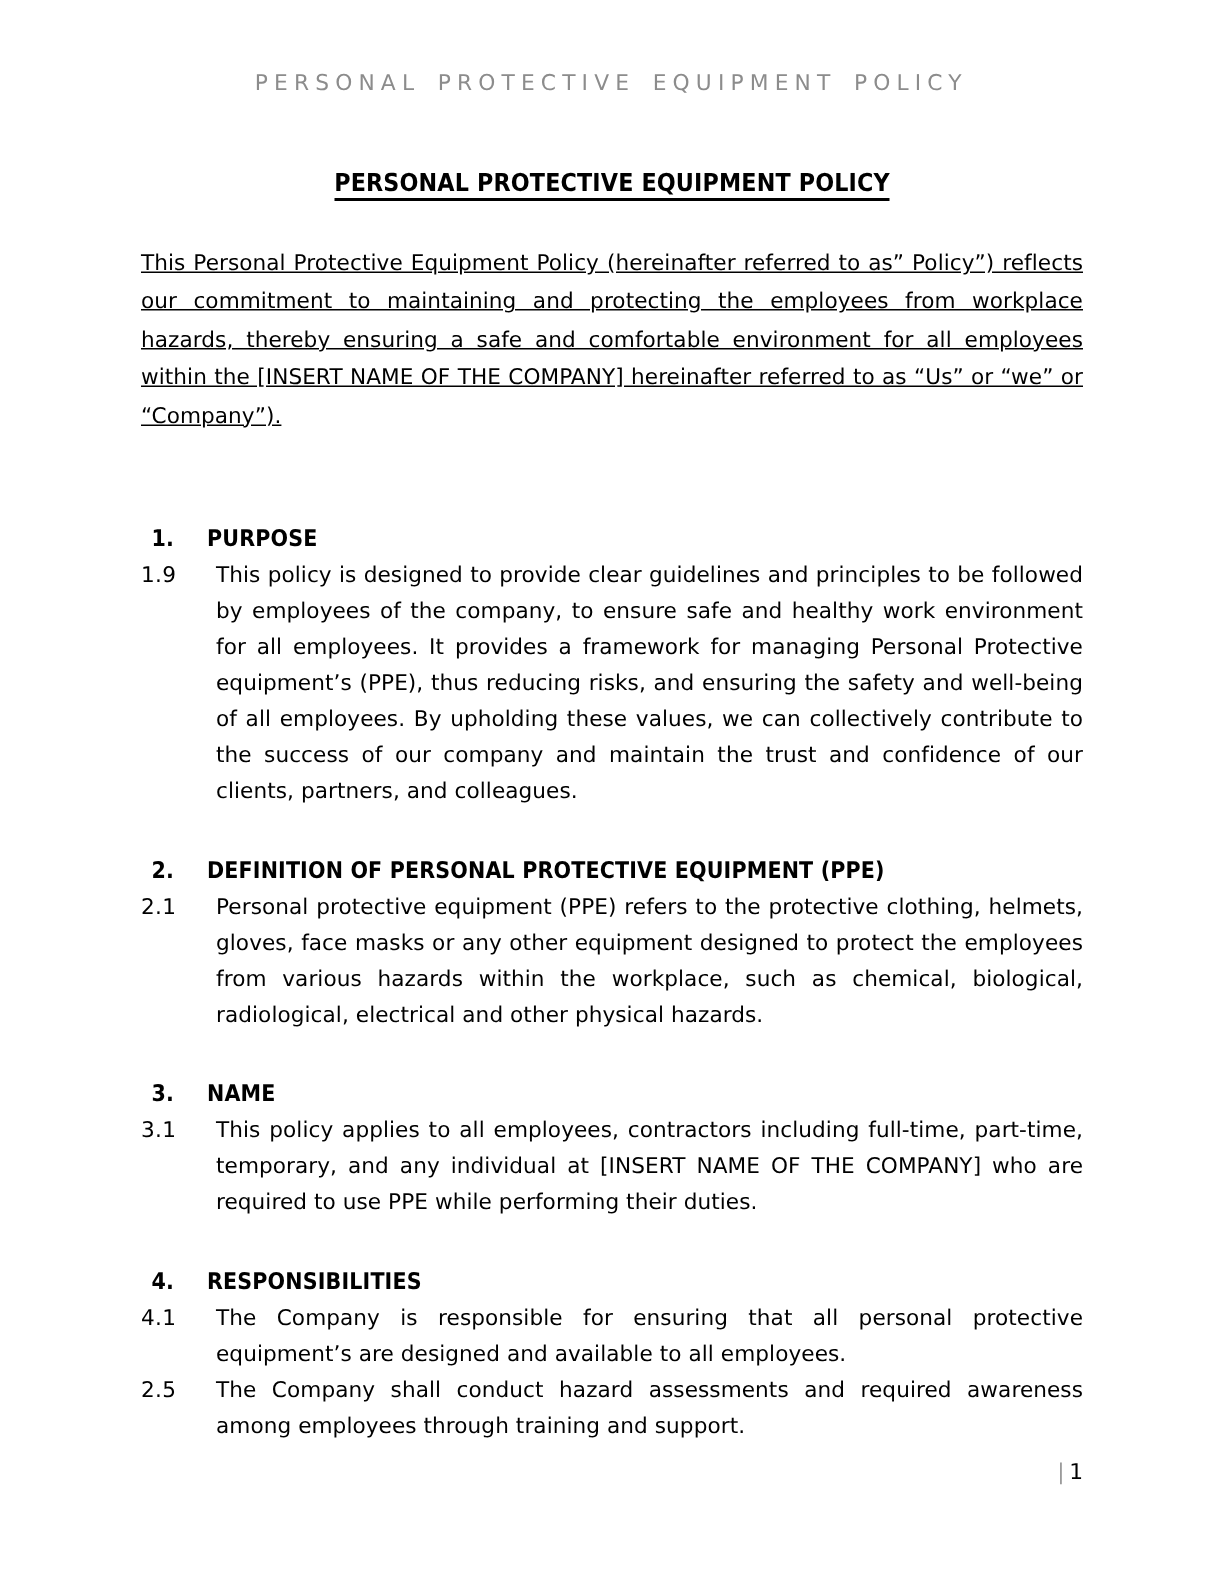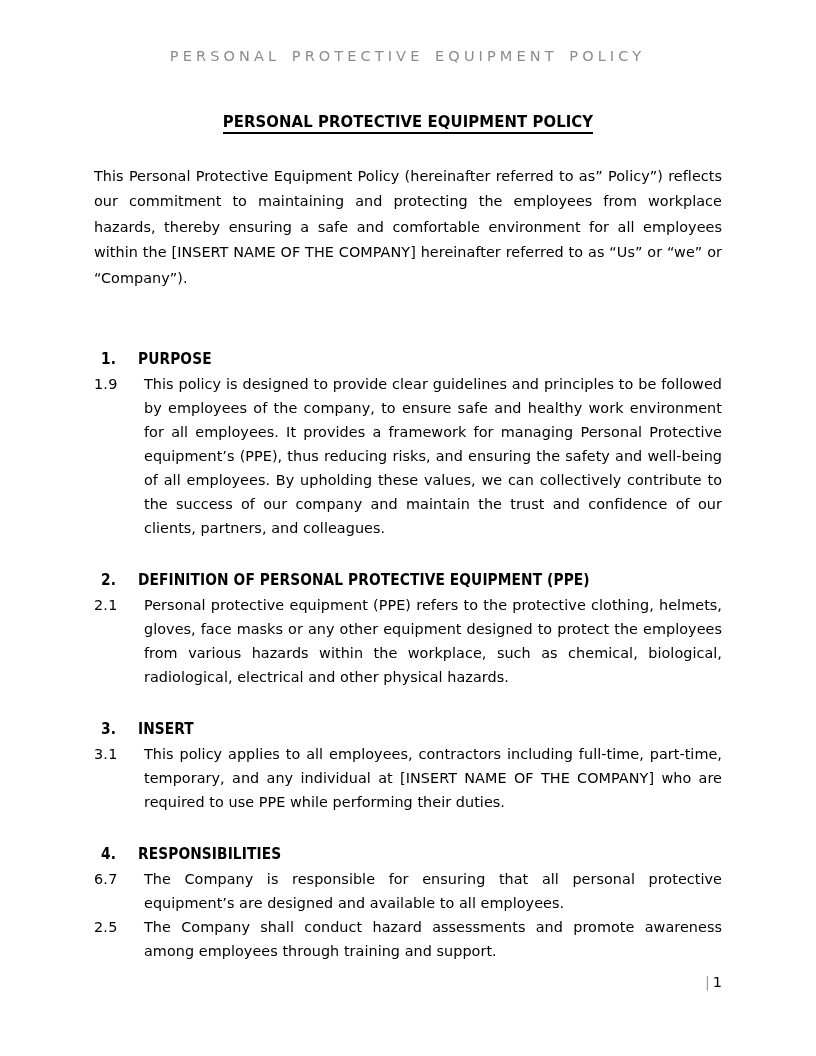--- a/index.html
+++ b/index.html
@@ -56,20 +56,21 @@
     padding-bottom: 1px;
   }
 
   .intro {
     text-align: justify;
     text-justify: inter-word;
     font-size: 14.4px;
     line-height: 25.4px;
     margin: 0 0 28px 0;
     letter-spacing: 0.05px;
+    text-decoration: underline;
   }
 
   
   .section-heading {
     display: flex;
     align-items: baseline;
     font-family: "DejaVu Sans Condensed", "Liberation Sans Narrow", "Liberation Sans", sans-serif;
     font-weight: bold;
     font-size: 15.3px;
     line-height: 26px;
@@ -157,38 +158,38 @@
       <span class="sh-num">2.</span>
       <span class="sh-text">DEFINITION OF PERSONAL PROTECTIVE EQUIPMENT (PPE)</span>
     </div>
     <div class="clause">
       <span class="cl-num">2.1</span>
       <span class="cl-text">Personal protective equipment (PPE) refers to the protective clothing, helmets, gloves, face masks or any other equipment designed to protect the employees from various hazards within the workplace, such as chemical, biological, radiological, electrical and other physical hazards.</span>
     </div>
 
     <div class="section-heading">
       <span class="sh-num">3.</span>
-      <span class="sh-text">INSERT</span>
+      <span class="sh-text">NAME</span>
     </div>
     <div class="clause">
       <span class="cl-num">3.1</span>
       <span class="cl-text">This policy applies to all employees, contractors including full-time, part-time, temporary, and any individual at [INSERT NAME OF THE COMPANY] who are required to use PPE while performing their duties.</span>
     </div>
 
     <div class="section-heading">
       <span class="sh-num">4.</span>
       <span class="sh-text">RESPONSIBILITIES</span>
     </div>
     <div class="clause">
-      <span class="cl-num">6.7</span>
+      <span class="cl-num">4.1</span>
       <span class="cl-text">The Company is responsible for ensuring that all personal protective equipment’s are designed and available to all employees.</span>
     </div>
     <div class="clause">
       <span class="cl-num">2.5</span>
-      <span class="cl-text">The Company shall conduct hazard assessments and promote awareness among employees through training and support.</span>
+      <span class="cl-text">The Company shall conduct hazard assessments and required awareness among employees through training and support.</span>
     </div>
 
   </div>
 
   <div class="doc-footer">
     <span class="bar">|</span><span class="pgnum">1</span>
   </div>
 
 </div>
 

